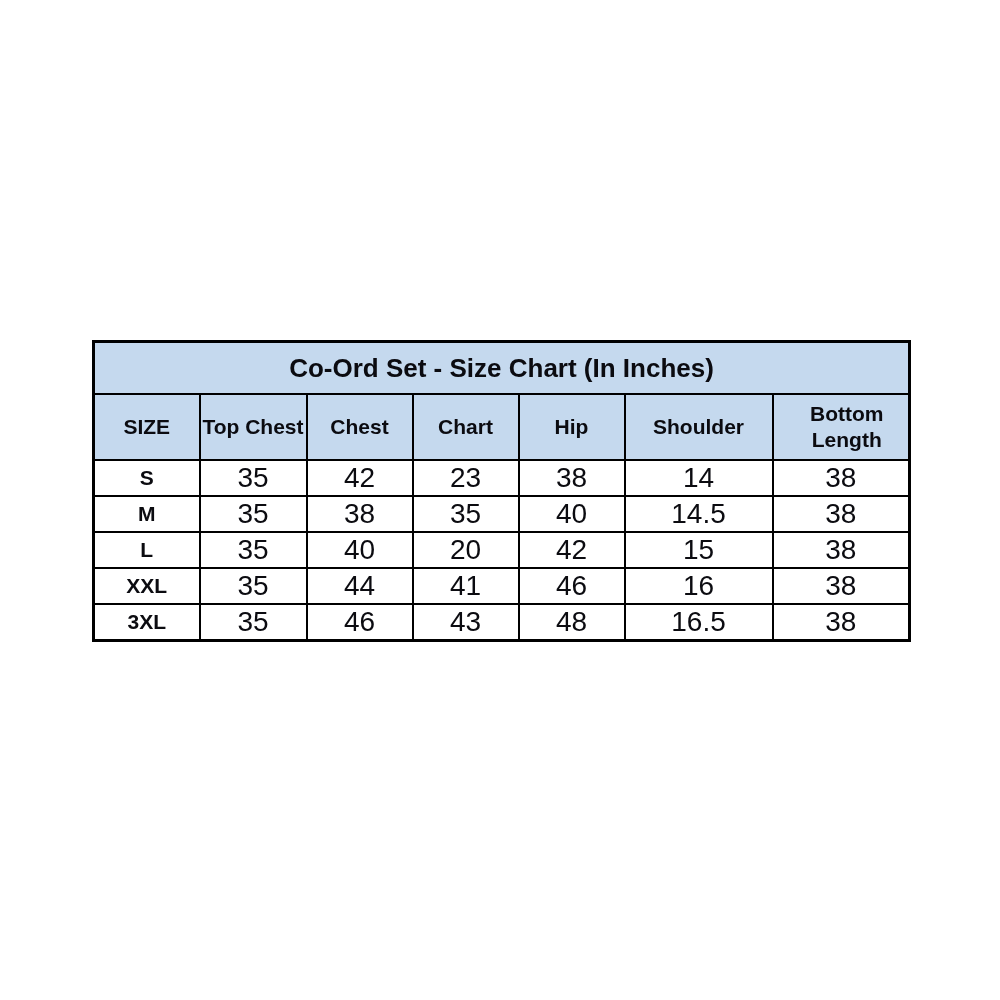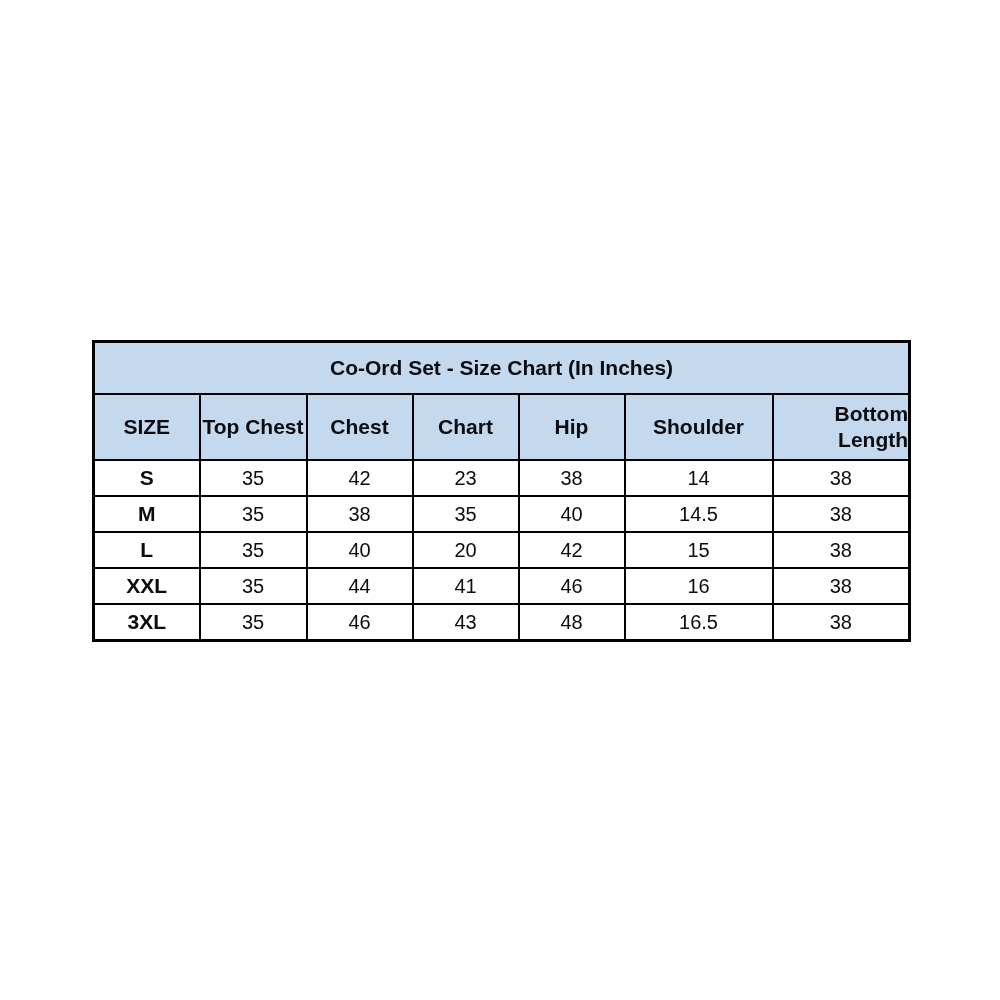--- a/index.html
+++ b/index.html
@@ -30,38 +30,38 @@
   }
   th, td {
     padding: 0;
     text-align: center;
     vertical-align: middle;
     overflow: hidden;
   }
   .title-row th {
     height: 50px;
     background: var(--header-bg, #c5d9ee);
-    font-size: 21px;
+    font-size: 26px;
     font-weight: bold;
     letter-spacing: 0px;
   }
   .header-row th {
     height: 64px;
     background: var(--header-bg, #c5d9ee);
     font-size: 21px;
     font-weight: bold;
     line-height: 1.25;
   }
   .header-row th.align-left {
-    text-align: right;
+    text-align: center;
     padding-left: 12px;
   }
   .data-row td {
     height: 34px;
-    font-size: 20px;
+    font-size: 28px;
     font-weight: normal;
     background: #ffffff;
   }
   .data-row td.size-cell {
     font-weight: bold;
     font-size: 21px;
   }
 </style>
 </head>
 <body style="background: rgb(255, 255, 255);">

